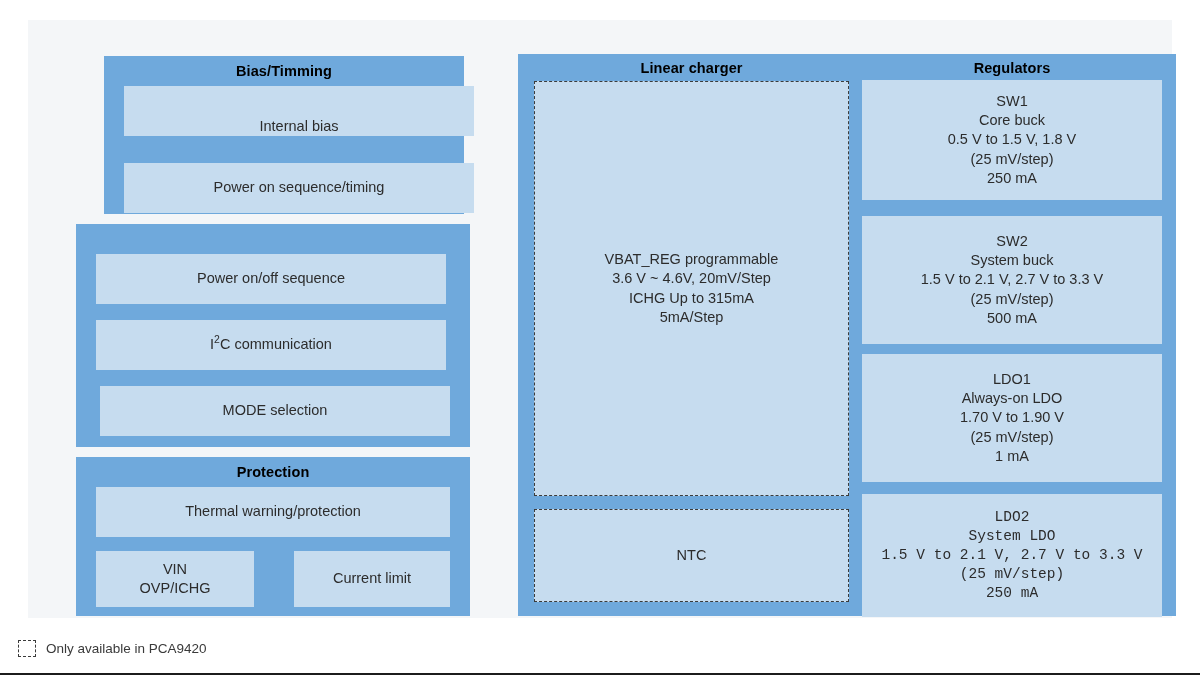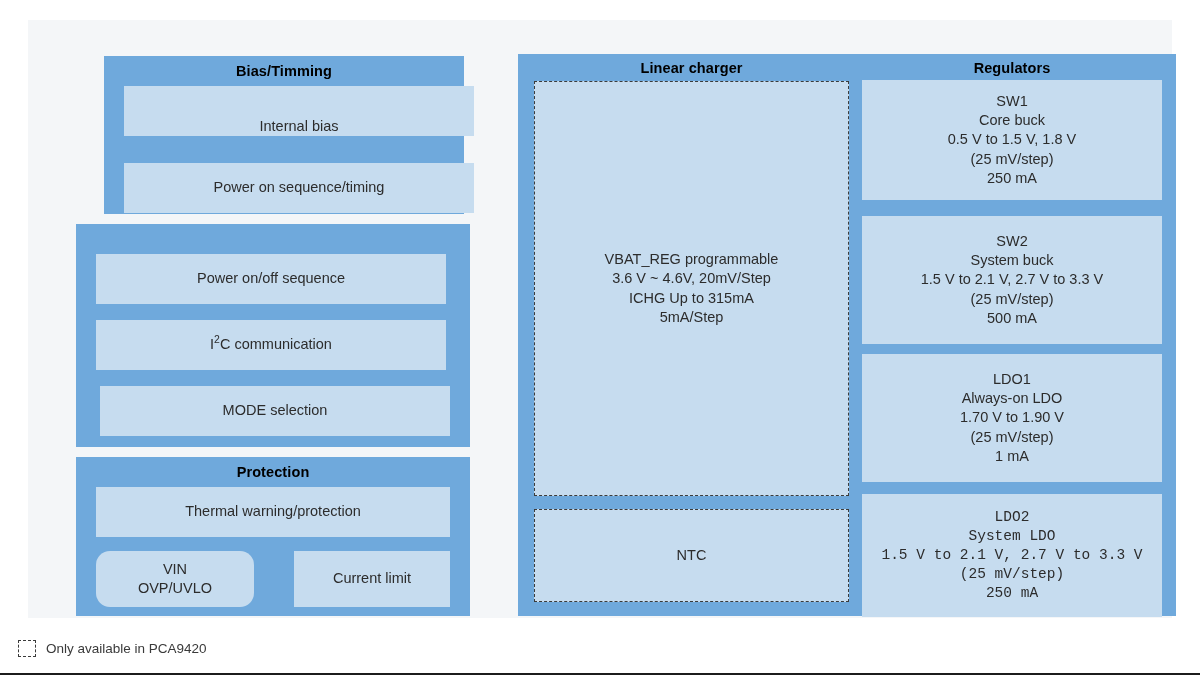--- a/index.html
+++ b/index.html
@@ -71,21 +71,21 @@
   #grp-protect   { left: 48px;  top: 437px; width: 394px; height: 159px; }
 
   #box-internal-bias   { left: 20px; top: 30px;  width: 350px; height: 50px; align-items: flex-end; }
   #box-power-on-seq    { left: 20px; top: 107px;  width: 350px; height: 50px; }
 
   #box-power-onoff     { left: 20px; top: 30px;  width: 350px; height: 50px; }
   #box-i2c             { left: 20px; top: 96px;  width: 350px; height: 50px; }
   #box-mode            { left: 24px; top: 162px; width: 350px; height: 50px; }
 
   #box-thermal         { left: 20px; top: 30px;  width: 354px; height: 50px; }
-  #box-vin             { left: 20px; top: 94px;  width: 158px; height: 56px; border-radius: 14px; }
+  #box-vin             { left: 20px; top: 94px;  width: 158px; height: 56px; }
   #box-current-limit   { left: 218px; top: 94px; width: 156px; height: 56px; }
 
   
   #grp-right     { left: 490px; top: 34px;  width: 658px; height: 562px; }
 
   .right-title-row {
     position: relative;
     height: 26px;
   }
   .right-title-row .group-title {
@@ -167,21 +167,21 @@
   <div class="group" id="grp-protect">
     <div class="group-title">Protection</div>
     <div class="box" id="box-thermal">
       <div class="box-lines">
         <div>Thermal warning/protection</div>
       </div>
     </div>
     <div class="box" id="box-vin">
       <div class="box-lines">
         <div>VIN</div>
-        <div>OVP/UVLO</div>
+        <div>OVP/ICHG</div>
       </div>
     </div>
     <div class="box" id="box-current-limit">
       <div class="box-lines">
         <div>Current limit</div>
       </div>
     </div>
   </div>
 
   <div class="group" id="grp-right">

